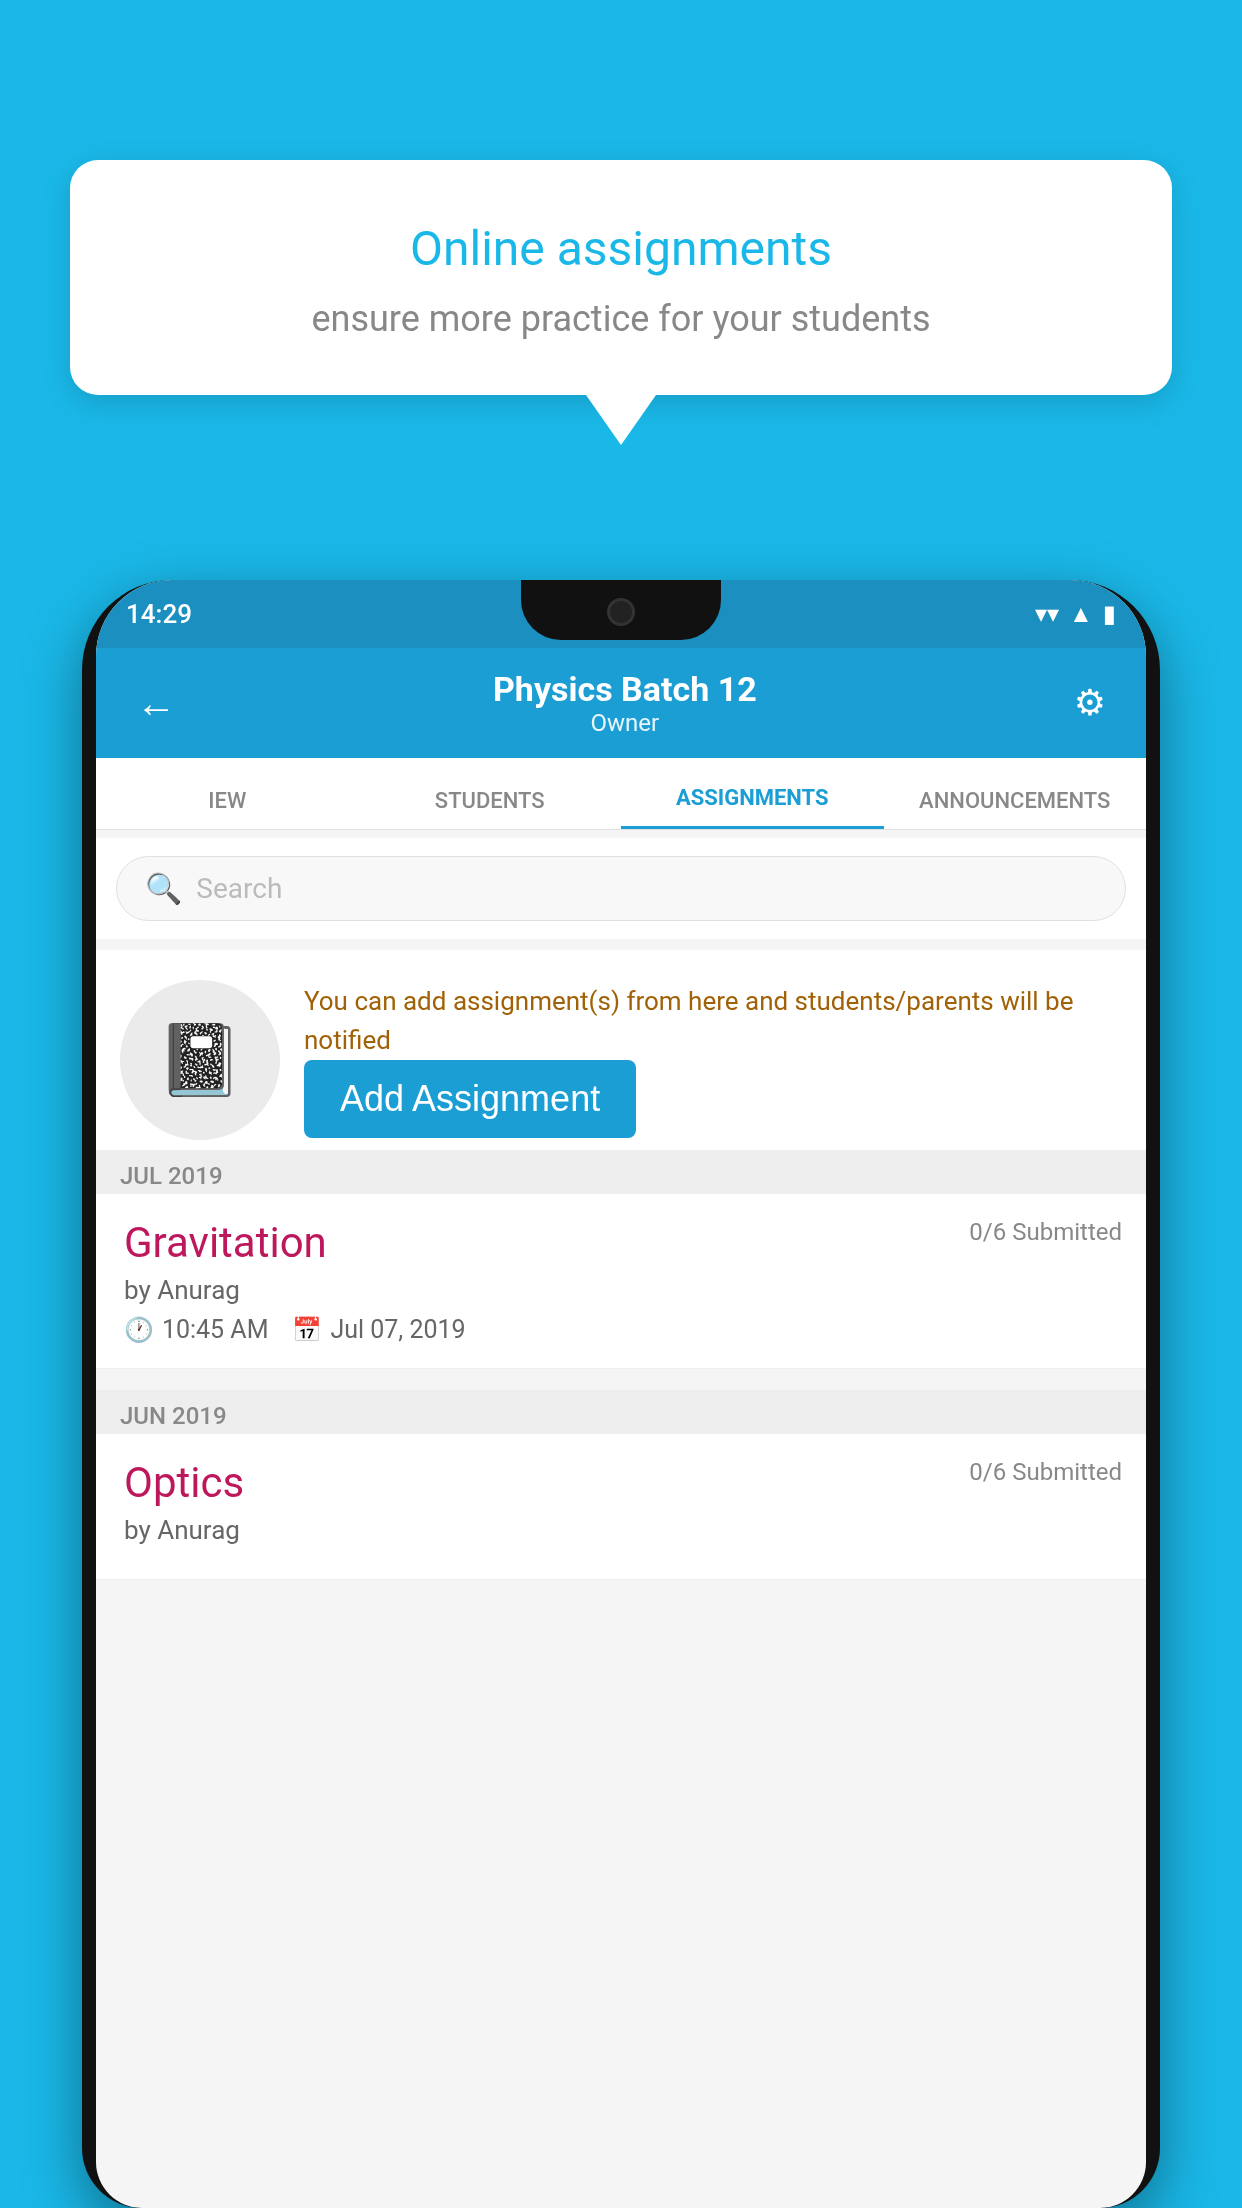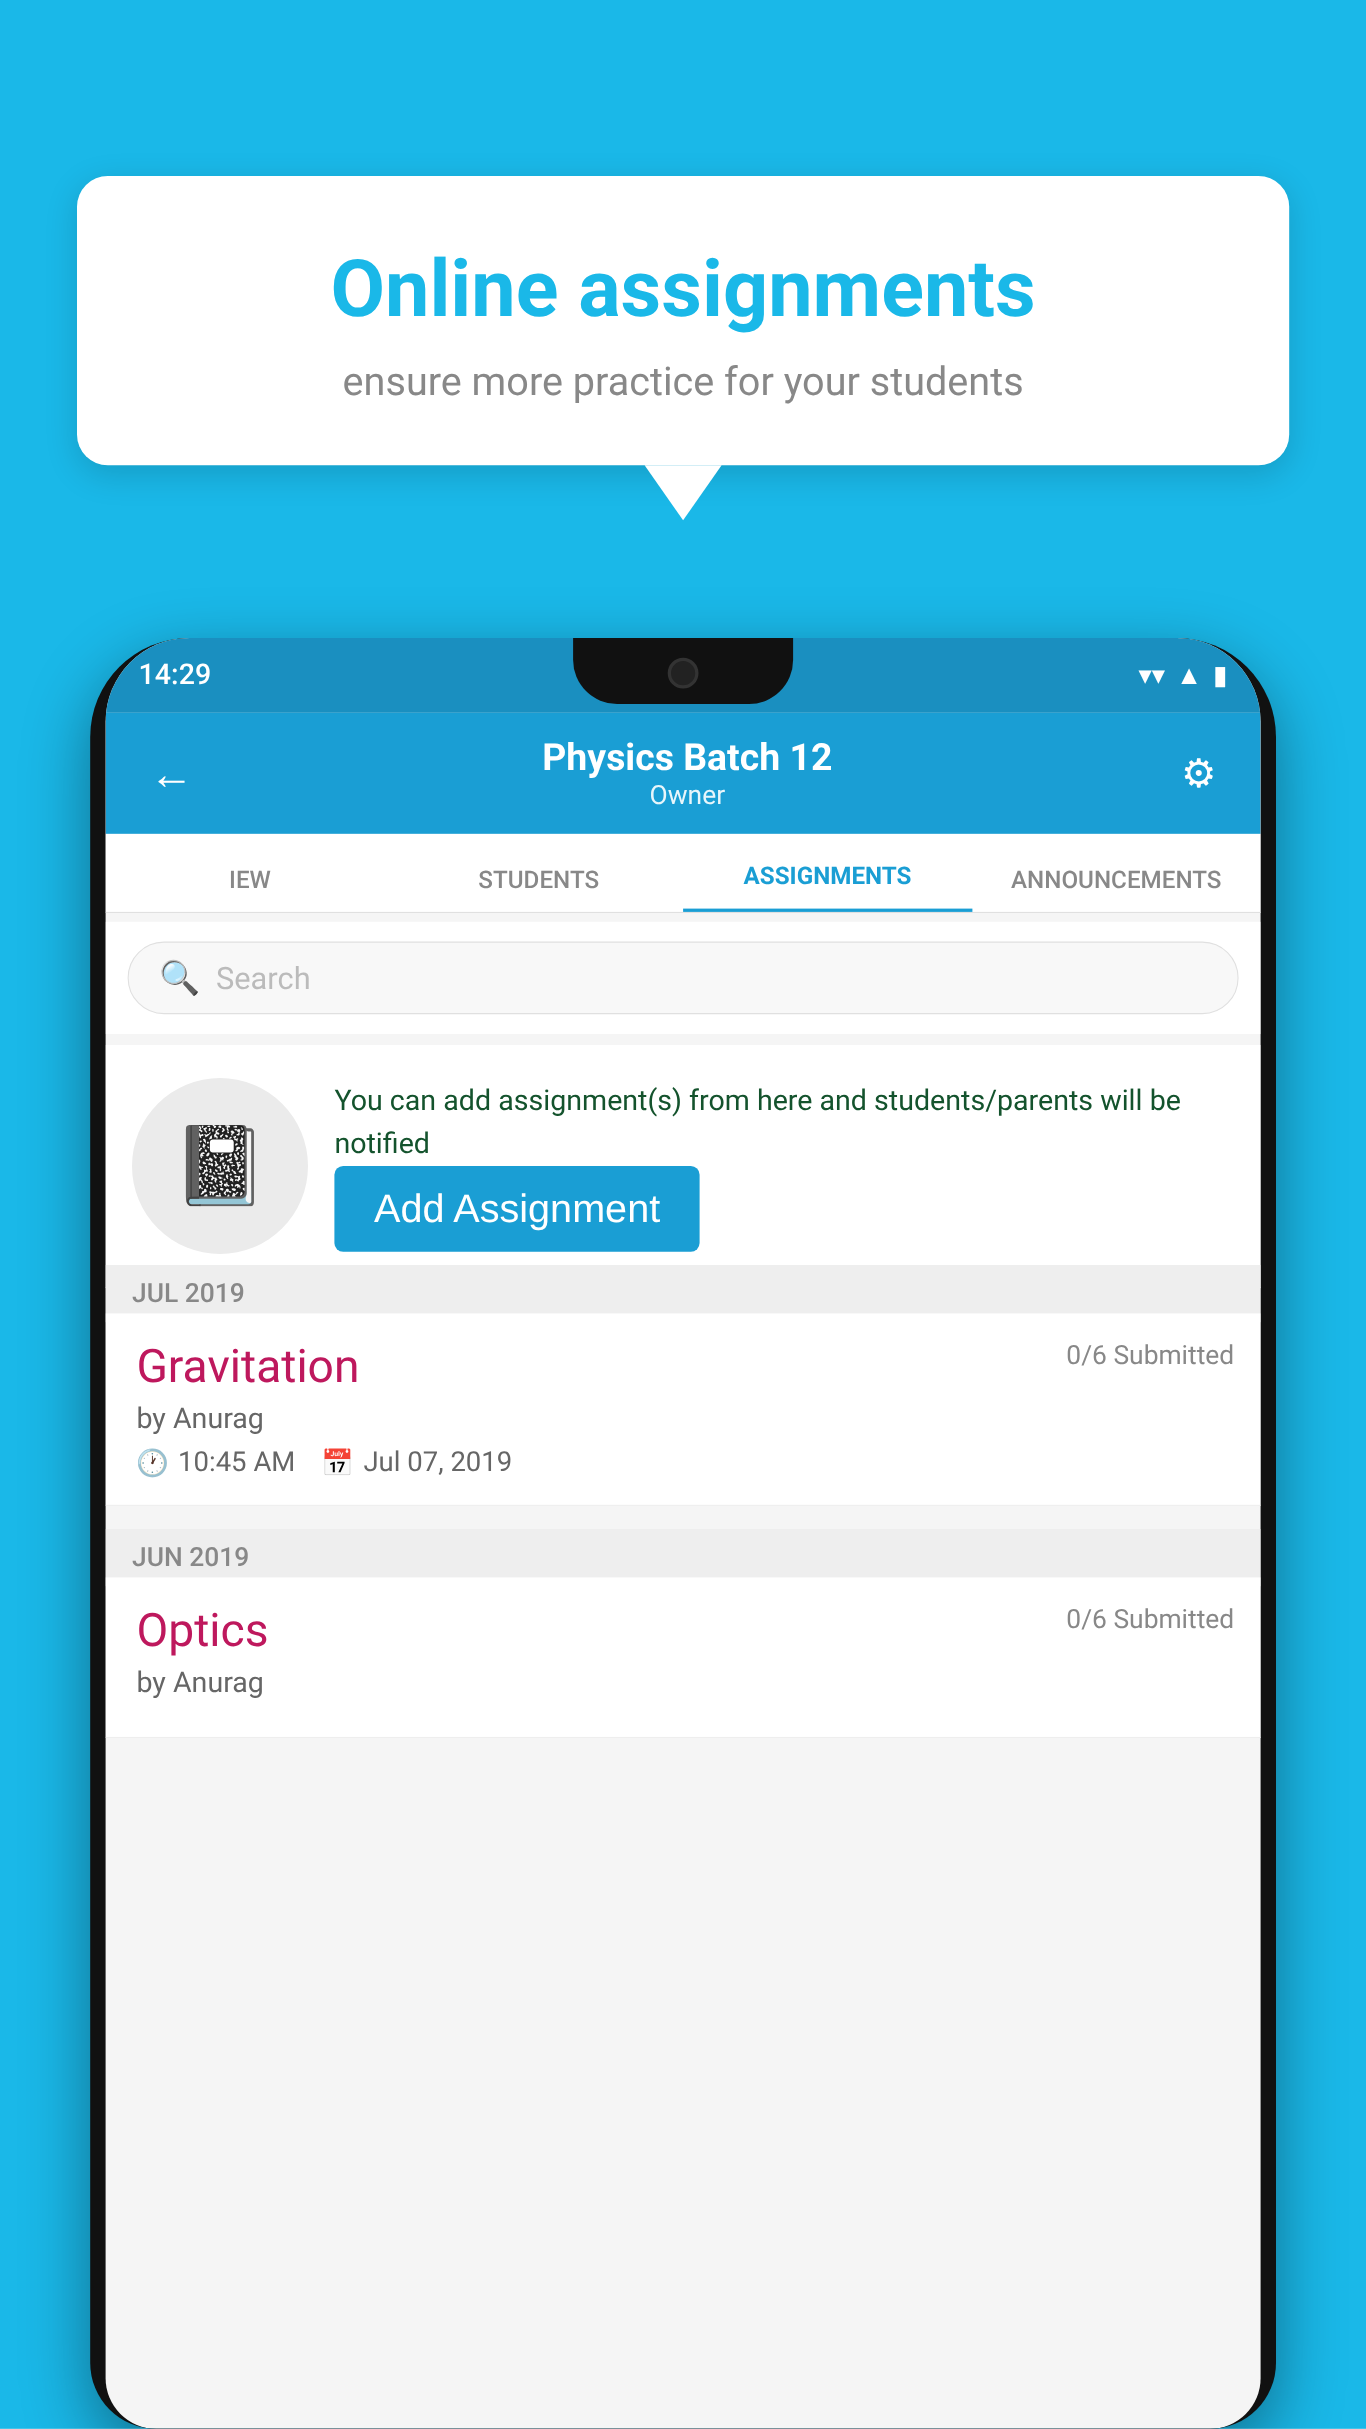--- a/index.html
+++ b/index.html
@@ -28,22 +28,22 @@
       background: white;
       border-radius: 28px;
       padding: 60px 70px 55px;
       width: 100%;
       text-align: center;
       box-shadow: 0 8px 30px rgba(0,0,0,0.15);
     }
 
     .speech-bubble-title {
       color: #1ab8e8;
-      font-size: 72px;
-      font-weight: 700;
+      font-size: 48px;
+      font-weight: 400;
       margin-bottom: 20px;
       line-height: 1.2;
     }
 
     .speech-bubble-subtitle {
       color: #888;
       font-size: 36px;
       font-weight: 400;
     }
 
@@ -272,21 +272,21 @@
 
     .notebook-icon {
       font-size: 70px;
     }
 
     .add-assignment-content {
       flex: 1;
     }
 
     .add-assignment-text {
-      color: #14532d;
+      color: #a16207;
       font-size: 26px;
       line-height: 1.5;
     }
 
     .add-assignment-btn {
       background: #1a9ed4;
       color: white;
       border: none;
       border-radius: 8px;
       padding: 18px 36px;

